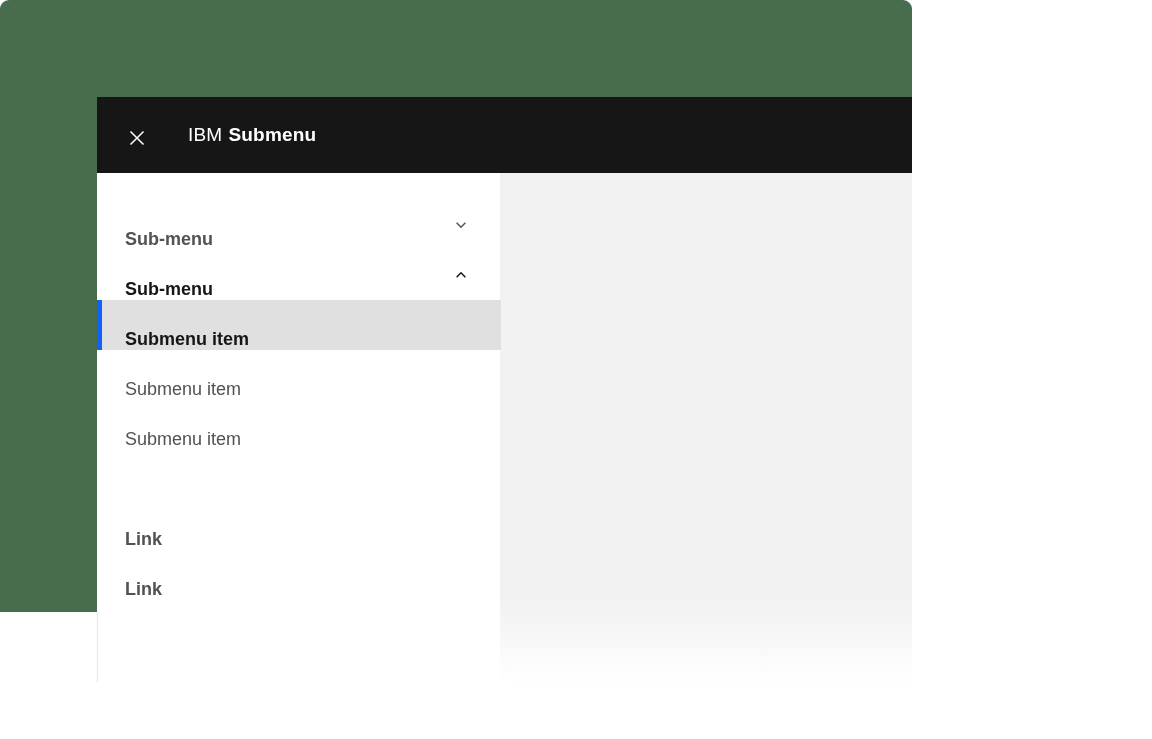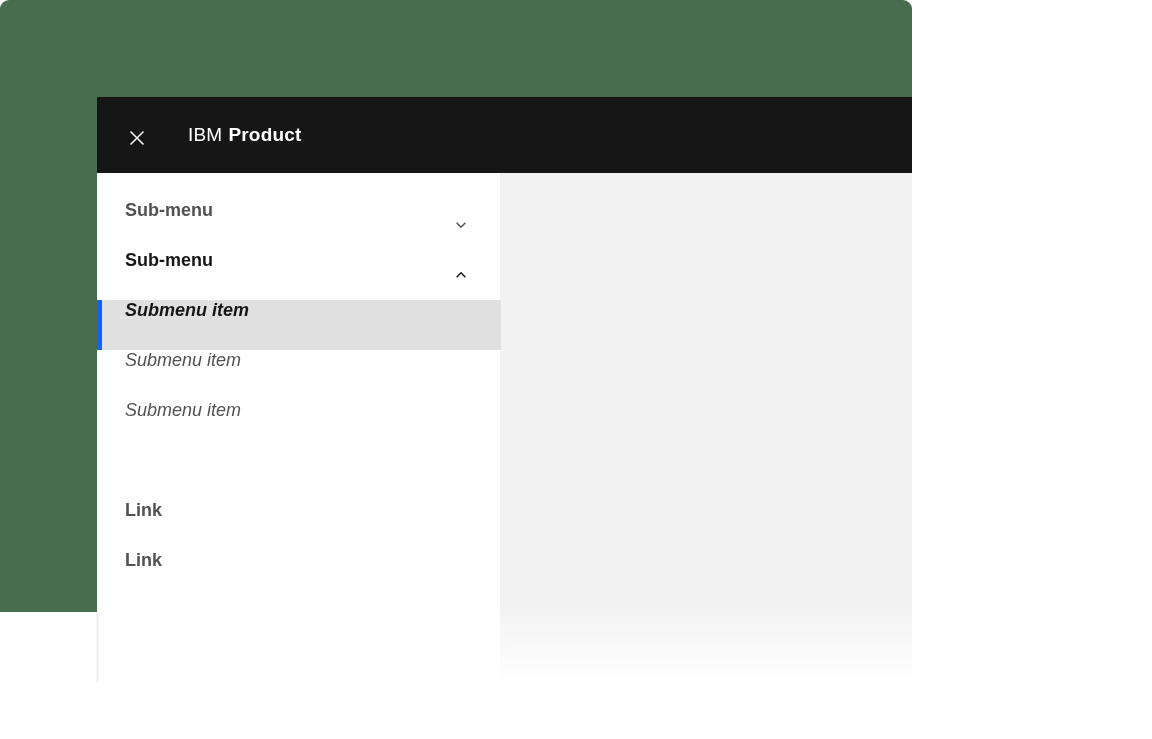--- a/index.html
+++ b/index.html
@@ -23,25 +23,25 @@
     position:absolute;left:188px;top:97px;height:76px;
     display:flex;align-items:center;
     z-index:3;color:#ffffff;font-size:19px;letter-spacing:.2px;
   }
   .brand .prefix{font-weight:400;}
   .brand .name{font-weight:700;margin-left:6px;}
 
   
   .nav-item{
     position:absolute;left:97px;width:404px;height:50px;
-    display:flex;align-items:flex-start;z-index:3;cursor:pointer;
+    display:flex;align-items:flex-end;z-index:3;cursor:pointer;
     font-size:18px;color:#525252;font-weight:600;
   }
   .nav-item .label{margin-left:28px;}
-  .nav-item.indent .label{font-weight:400;font-style:italic;}
+  .nav-item.indent .label{font-weight:400;}
   .nav-item.active{color:#161616;}
   .nav-item.selected{background:#e0e0e0;color:#161616;}
   .nav-item.selected .label{font-weight:700;}
   .nav-item .accent{
     position:absolute;left:0;top:0;width:5px;height:100%;
     background:#0f62fe;
   }
   .chev{position:absolute;right:33px;top:18px;}
 </style>
 </head>
@@ -81,21 +81,21 @@
     <line x1="97.5" y1="612" x2="97.5" y2="682" stroke="#ebebeb" stroke-width="1.5"></line>
   </svg>
 
   <button class="close-btn">
     <svg width="16" height="16" viewBox="0 0 16 16">
       <path d="M1.5 1.5 L14.5 14.5 M14.5 1.5 L1.5 14.5" stroke="#ffffff" stroke-width="1.5" fill="none"></path>
     </svg>
   </button>
   <div class="brand">
     <span class="prefix">IBM</span>
-    <span class="name">Product</span>
+    <span class="name">Submenu</span>
   </div>
 
   <div class="nav-item" style="top:200px">
     <span class="label">Sub-menu</span>
     <svg class="chev" width="14" height="14" viewBox="0 0 16 16">
       <path d="M3 5.5 L8 10.5 L13 5.5" stroke="#525252" stroke-width="1.7" fill="none"></path>
     </svg>
   </div>
 
   <div class="nav-item active" style="top:250px">

